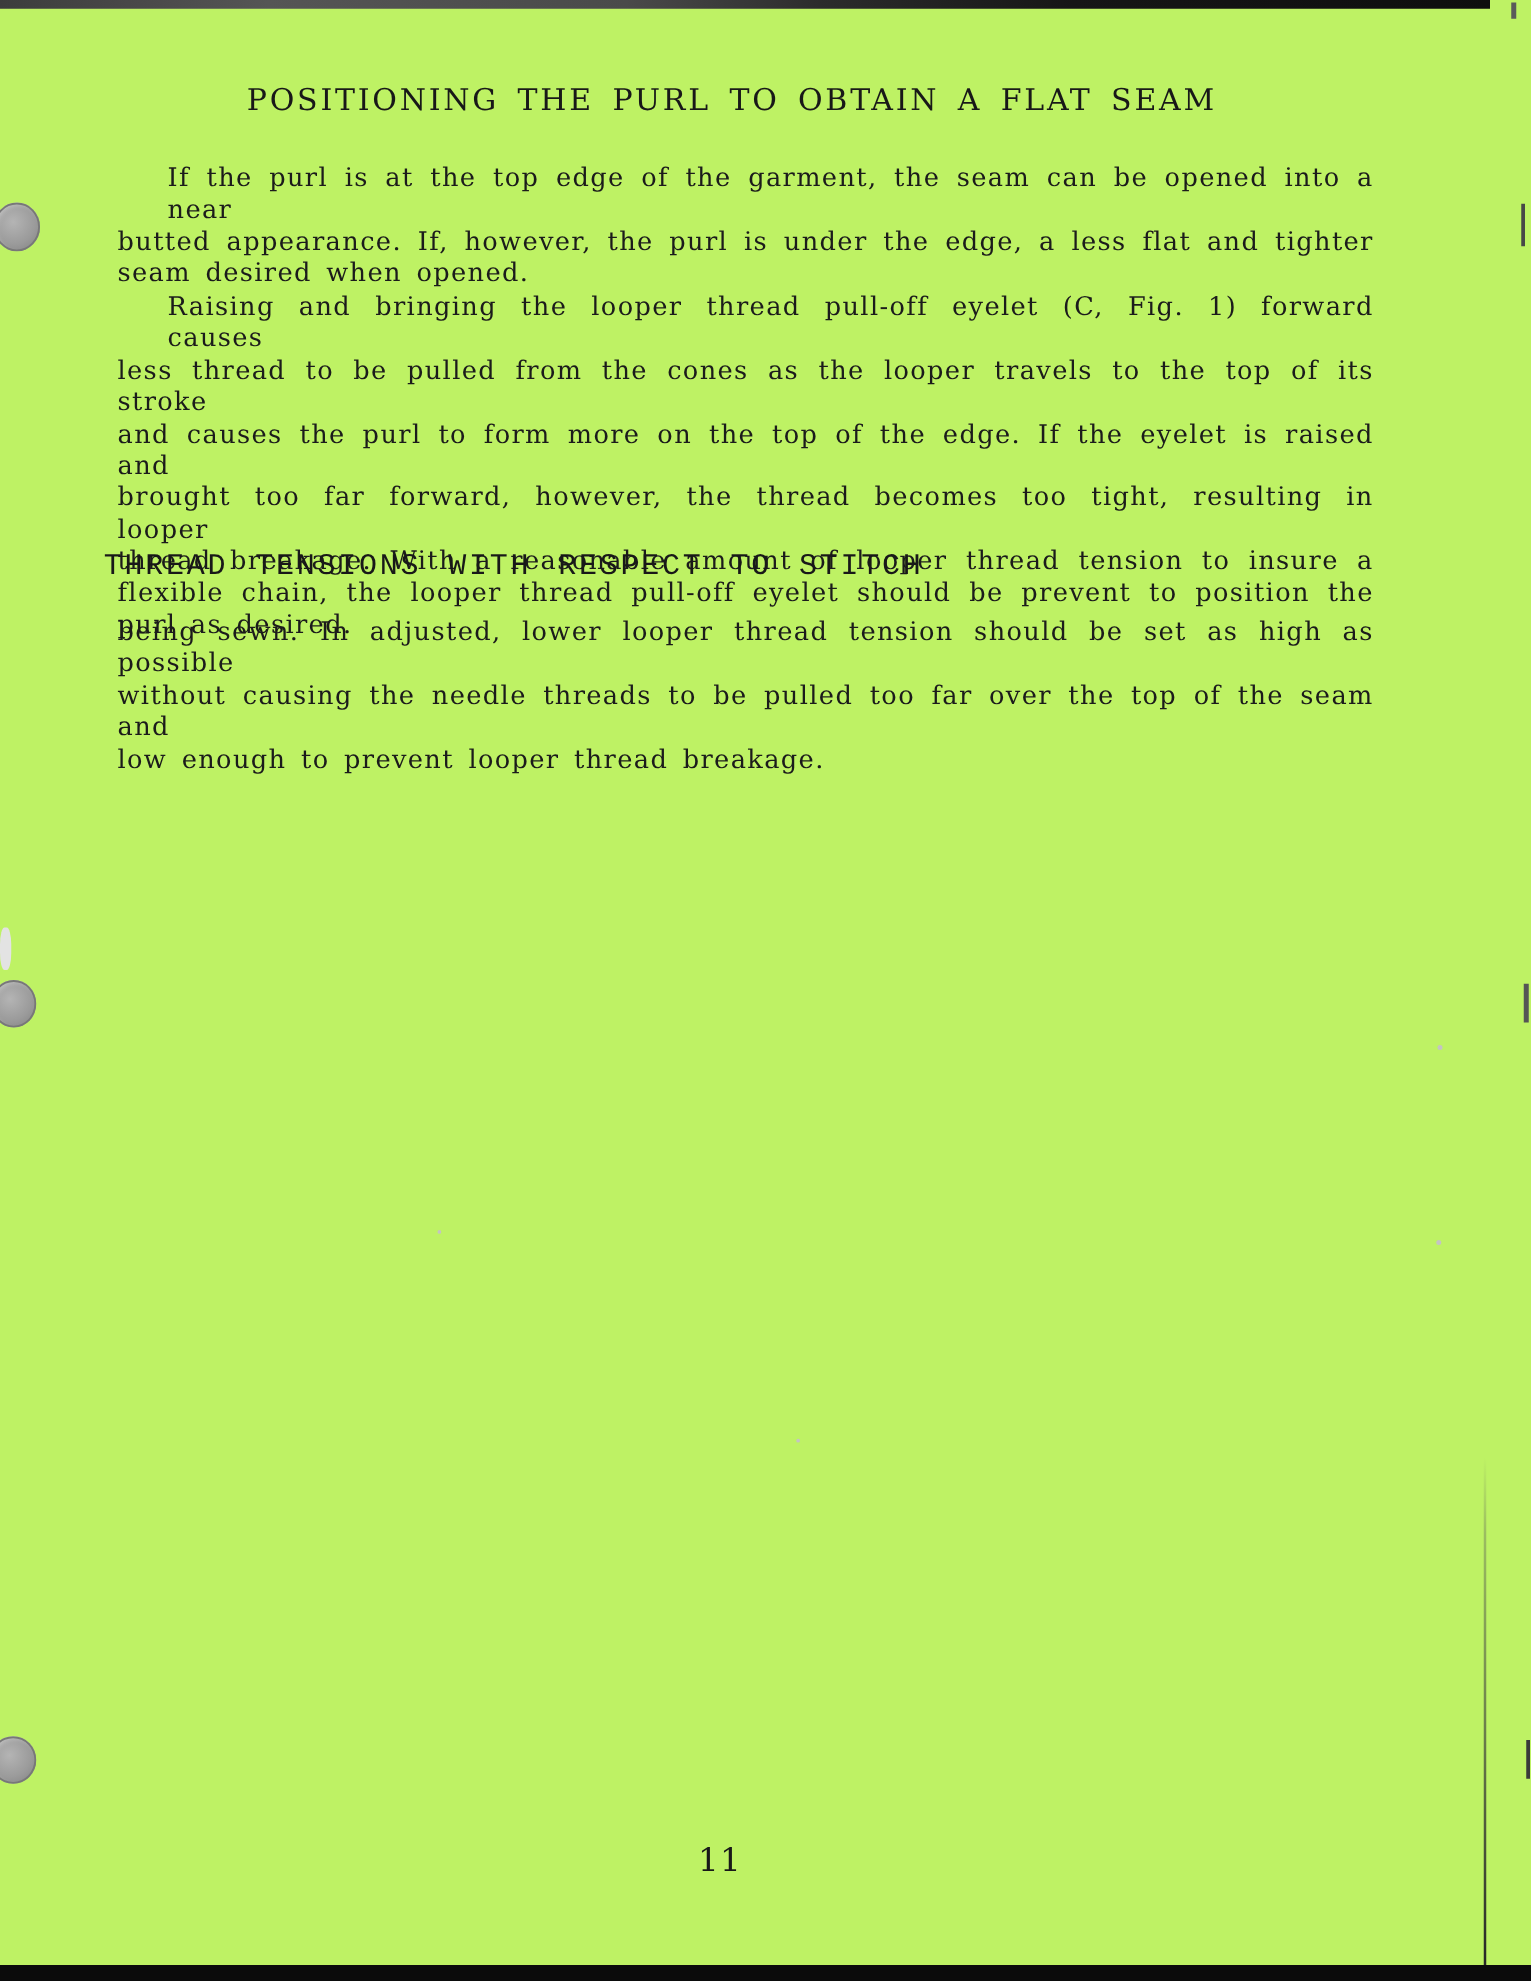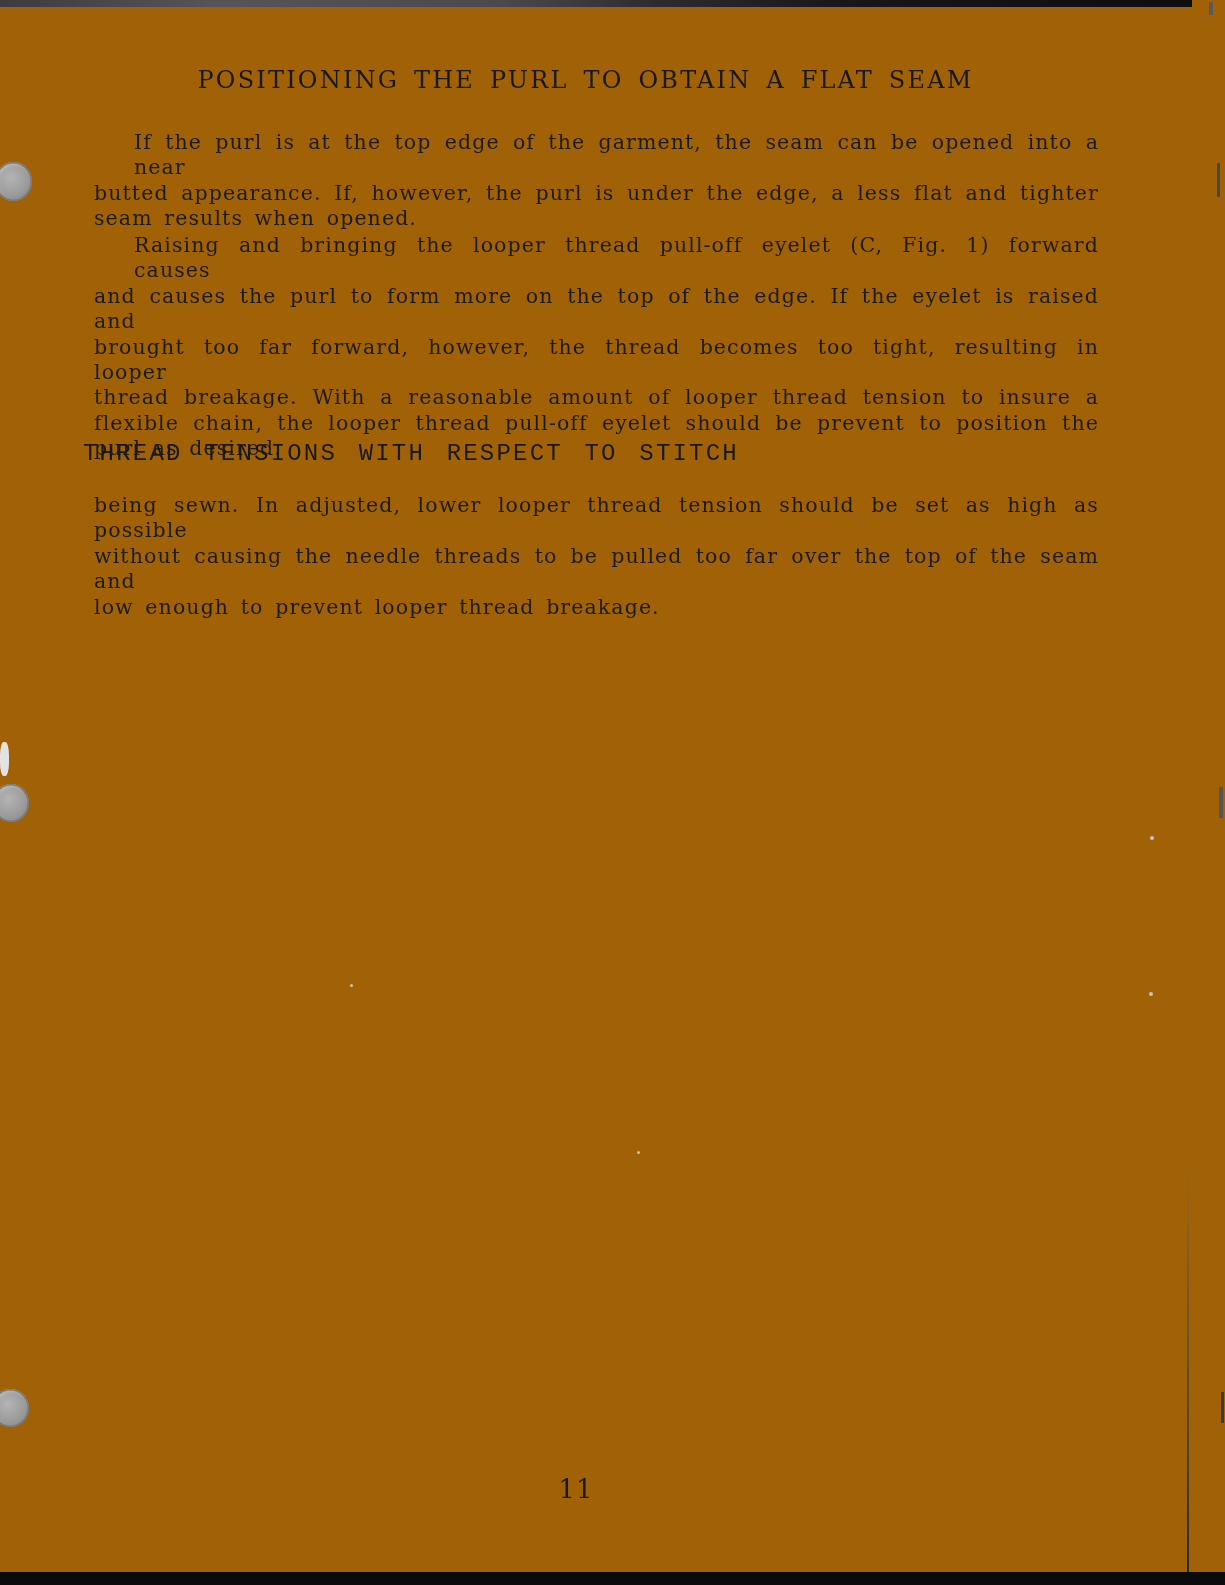--- a/index.html
+++ b/index.html
@@ -1,19 +1,19 @@
 <!DOCTYPE html>
 <html><head>
 <meta charset="utf-8">
 <style>
   html,body{margin:0;padding:0;background:#e8e8e8;}
   .sheet{
     position:relative;
     width:1225px;height:1585px;
-    background:#a16207;
+    background:#bef264;
     overflow:hidden;
     font-family:"DejaVu Serif","Liberation Serif",serif;
     color:#1d1d1d;
   }
   
   .top-bar{
     position:absolute;left:0;top:0;width:1192px;height:7px;
     background:linear-gradient(90deg,#3c3c3c 0%,#555 18%,#4a4a4a 42%,#2c2c2c 55%,#161616 72%,#0e0e0e 100%);
   }
   .top-corner-tick{position:absolute;left:1209px;top:2px;width:4px;height:13px;background:#5a5a5a;}
@@ -84,25 +84,26 @@
   <div class="speck" style="left:637px;top:1151px;width:3px;height:3px;"></div>
   <div class="speck" style="left:350px;top:984px;width:3px;height:3px;"></div>
 
   <div class="h1wrap">
     <span class="heading">POSITIONING THE PURL TO OBTAIN A FLAT SEAM</span>
   </div>
 
   <div class="para para-1">
     <div class="jl ind">If the purl is at the top edge of the garment, the seam can be opened into a near</div>
     <div class="jl">butted appearance. If, however, the purl is under the edge, a less flat and tighter</div>
-    <div class="ll">seam results when opened.</div>
+    <div class="ll">seam desired when opened.</div>
   </div>
 
   <div class="para para-2">
     <div class="jl ind">Raising and bringing the looper thread pull-off eyelet (C, Fig. 1) forward causes</div>
+    <div class="jl">less thread to be pulled from the cones as the looper travels to the top of its stroke</div>
     <div class="jl">and causes the purl to form more on the top of the edge. If the eyelet is raised and</div>
     <div class="jl">brought too far forward, however, the thread becomes too tight, resulting in looper</div>
     <div class="jl">thread breakage. With a reasonable amount of looper thread tension to insure a</div>
     <div class="jl">flexible chain, the looper thread pull-off eyelet should be prevent to position the</div>
     <div class="ll">purl as desired.</div>
   </div>
 
   <div class="h2wrap">
     <span class="heading">THREAD TENSIONS WITH RESPECT TO STITCH</span>
   </div>

